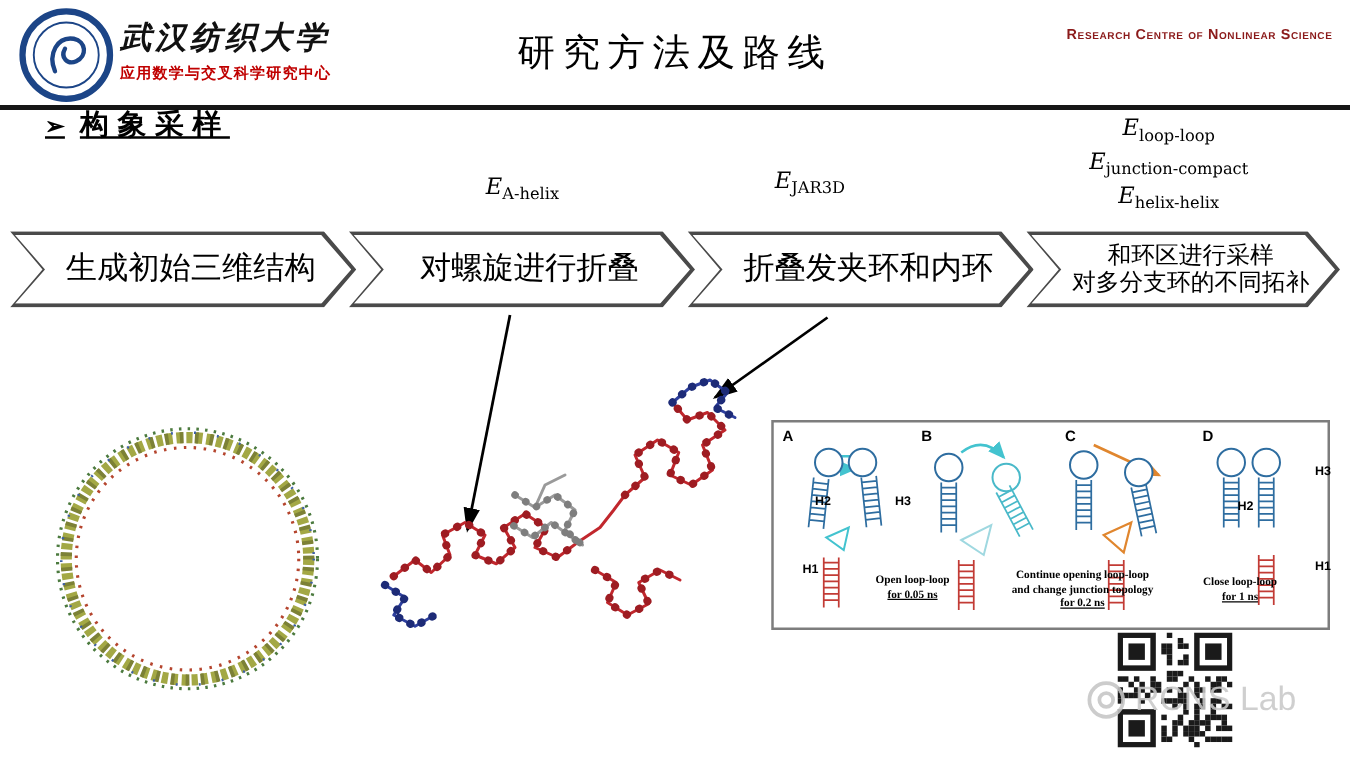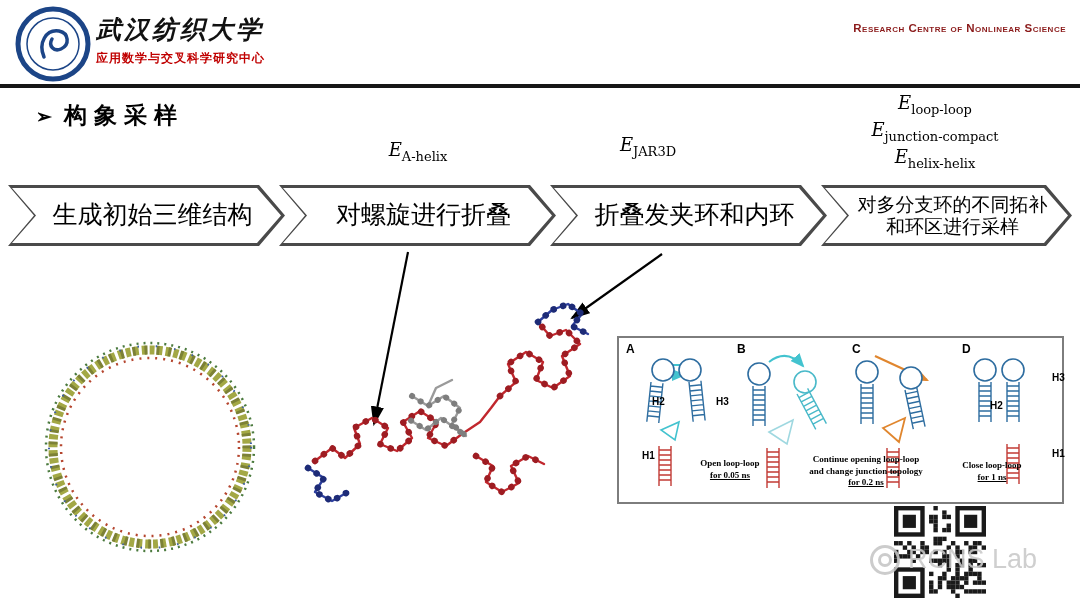--- a/index.html
+++ b/index.html
@@ -14,21 +14,21 @@
            letter-spacing:1px;font-family:"Liberation Sans",sans-serif;}
   .hdr-title{position:absolute;top:22px;left:0;right:0;text-align:center;font-size:30px;
              letter-spacing:6px;color:#000;}
   .hdr-right{position:absolute;right:14px;top:15px;text-align:center;font-family:"Liberation Sans",sans-serif;}
   .hdr-right-cn{color:#e00000;font-weight:bold;font-size:17px;letter-spacing:3px;}
   .hdr-right-en{color:#8b1a1a;font-weight:bold;font-size:11.5px;margin-top:7px;
                 font-variant:small-caps;letter-spacing:0.5px;}
   .rule{position:absolute;top:84px;left:0;width:100%;height:4px;background:#161616;}
 
   
-  .section{position:absolute;left:36px;top:100px;font-size:23px;font-weight:bold;letter-spacing:7px;}
+  .section{position:absolute;left:36px;top:84px;font-size:23px;font-weight:bold;letter-spacing:7px;text-decoration:underline;}
   .section .marker{font-size:19px;margin-right:12px;letter-spacing:0;}
 
   
   .energy{font-family:"DejaVu Serif",serif;font-size:18px;color:#000;text-align:center;}
   .energy .base{font-style:italic;}
   .energy sub{font-size:13px;}
   #e1{position:absolute;left:358px;top:139px;width:120px;}
   #e2{position:absolute;left:598px;top:134px;width:100px;}
   #ecol{position:absolute;left:810px;top:92px;width:250px;}
   #ecol .energy{height:27px;}
@@ -83,20 +83,21 @@
 
 <div id="page">
 
   <svg class="uni-logo" width="78" height="78" viewBox="0 0 78 78">
     <circle cx="39" cy="39" r="35" fill="#ffffff" stroke="#1c4587" stroke-width="5"></circle>
     <circle cx="39" cy="39" r="26" fill="none" stroke="#1c4587" stroke-width="1.5"></circle>
     <path d="M30,52 C24,38 32,24 45,26 C55,28 56,40 47,44 C40,47 34,41 38,34" fill="none" stroke="#1c4587" stroke-width="3.5" stroke-linecap="round"></path>
   </svg>
   <div class="uni-name">武汉纺织大学</div>
   <div class="uni-sub">应用数学与交叉科学研究中心</div>
+  <div class="hdr-title">研究方法及路线</div>
   <div class="hdr-right">
     <div class="hdr-right-en">Research Centre of Nonlinear Science</div>
   </div>
   <div class="rule"></div>
 
   <div class="section">
     <span class="marker">➢</span><span>构象采样</span>
   </div>
 
   <div class="energy" id="e1">
@@ -135,22 +136,22 @@
     <div class="chev-outer"></div>
     <div class="chev-inner"></div>
     <div class="chev-label">
       <span>对螺旋进行折叠</span>
     </div>
   </div>
   <div class="chev" id="c4">
     <div class="chev-outer"></div>
     <div class="chev-inner"></div>
     <div class="chev-label">
+      <span>和环区进行采样</span>
       <span>对多分支环的不同拓补</span>
-      <span>和环区进行采样</span>
     </div>
   </div>
 
   <svg class="overlay" width="1080" height="608" viewBox="0 0 1080 608">
     <defs>
       <marker id="ah" markerWidth="10" markerHeight="8" refX="8" refY="3" orient="auto">
         <path d="M0,0 L9,3 L0,6 Z" fill="#000"></path>
       </marker>
     </defs>
     <line x1="408" y1="252" x2="374" y2="424" stroke="#000" stroke-width="2.2" marker-end="url(#ah)"></line>

